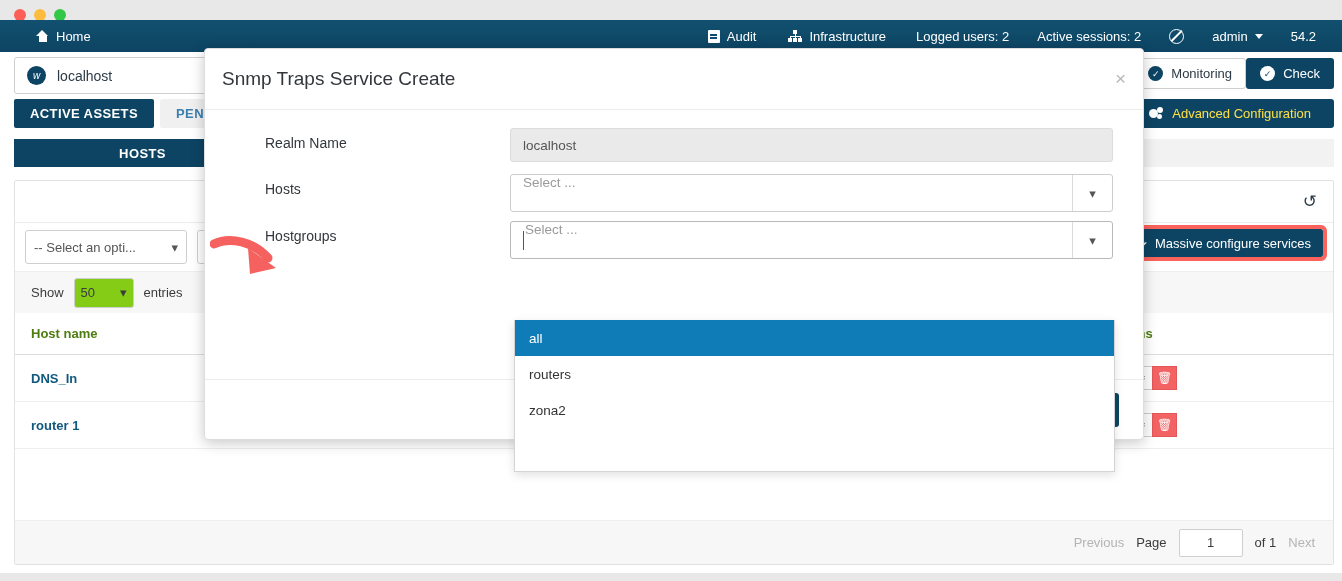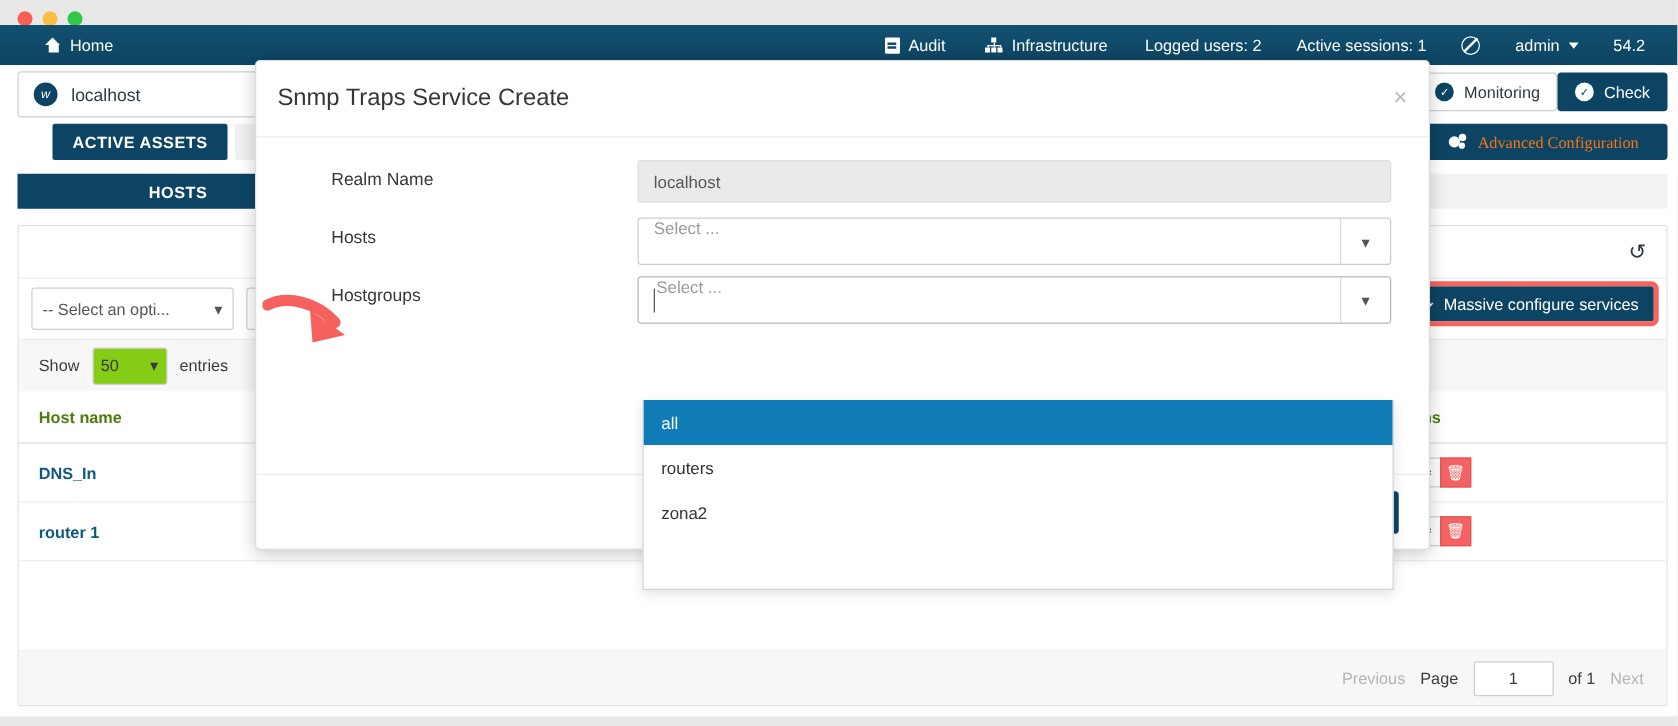--- a/index.html
+++ b/index.html
@@ -91,29 +91,28 @@
     font-size:13px; display:flex; align-items:center; gap:8px; white-space:nowrap;
   }
   .circ-check { width:15px;height:15px;border-radius:50%;background:#0d4463;color:#fff;
                 display:flex;align-items:center;justify-content:center;font-size:9px; }
   .circ-check.on-dark { background:#fff;color:#0d4463; }
 
   
   .tabs-row { position:absolute; left:0; top:75px; width:1342px; height:44px; background:#fff; }
   .tab {
     position:absolute; top:4px; height:29px; padding:0 16px; font-size:13px; font-weight:bold;
-    letter-spacing:.4px; display:flex; align-items:center; border-radius:2px;margin-left:28px;
+    letter-spacing:.4px; display:flex; align-items:center; border-radius:2px;
   }
   .tab.active { background:#0d4463; color:#fff; left:14px; }
   .tab.idle { background:#f0f0f0; color:#3a7fae; left:160px; }
   .btn-advconf {
     position:absolute; right:8px; top:4px; height:29px; padding:0 23px; border-radius:3px;
-    background:#0d4463; color:#f97316; font-size:13px; display:flex; align-items:center; gap:9px;
+    background:#0d4463; color:#fde047; font-size:13px; display:flex; align-items:center; gap:9px;
     white-space:nowrap;
-    font-family:Liberation Serif, serif;
   }
   .ico-gears { position:relative; width:14px; height:13px; display:inline-block; }
   .ico-gears b { position:absolute; border-radius:50%; background:#fff; display:block; }
   .ico-gears b.g1 { left:0; top:2px; width:9px; height:9px; }
   .ico-gears b.g2 { left:8px; top:0px; width:6px; height:6px; }
   .ico-gears b.g3 { left:8px; top:7px; width:5px; height:5px; }
 
   
   .sect-row { position:absolute; left:0; top:119px; width:1342px; height:36px; }
   .sect-hosts {
@@ -284,21 +283,21 @@
           <i class="n2"></i>
             <i class="n3"></i>
             <i class="n4"></i>
         </span>
         <span>Infrastructure</span>
       </div>
       <div class="nav-item plain">
         <span>Logged users: 2</span>
       </div>
       <div class="nav-item plain">
-        <span>Active sessions: 1</span>
+        <span>Active sessions: 2</span>
       </div>
       <div class="nav-item plain">
         <span class="ico-ban"></span>
       </div>
       <div class="nav-item plain">
         <span>admin</span>
         <span class="caret-down"></span>
       </div>
       <div class="nav-item plain">
         <span>54.2</span>

